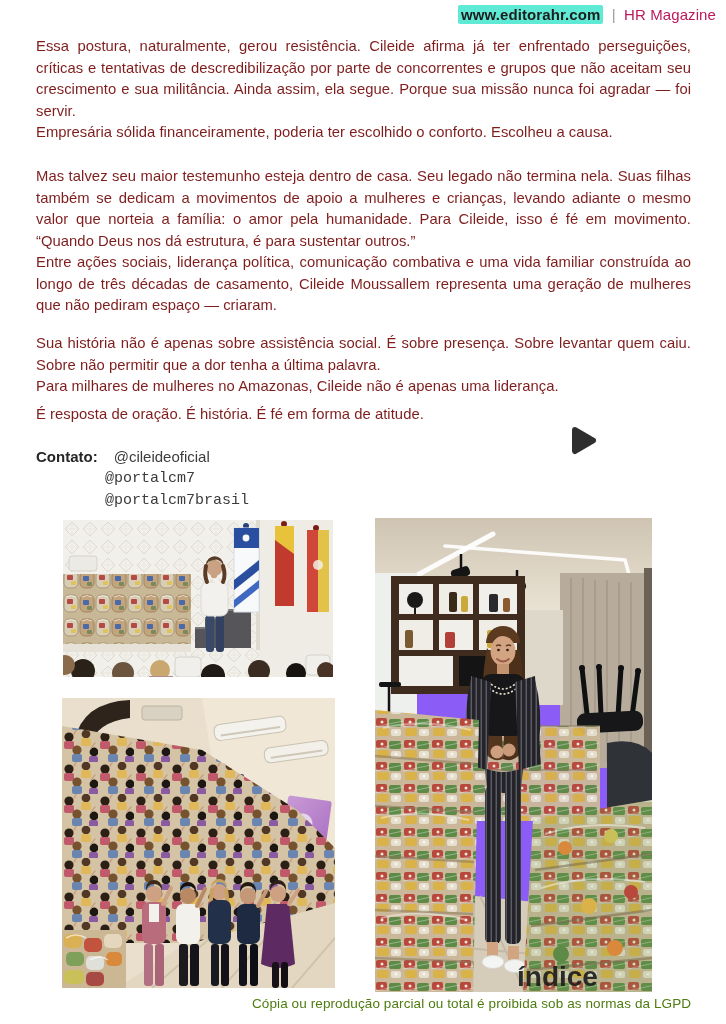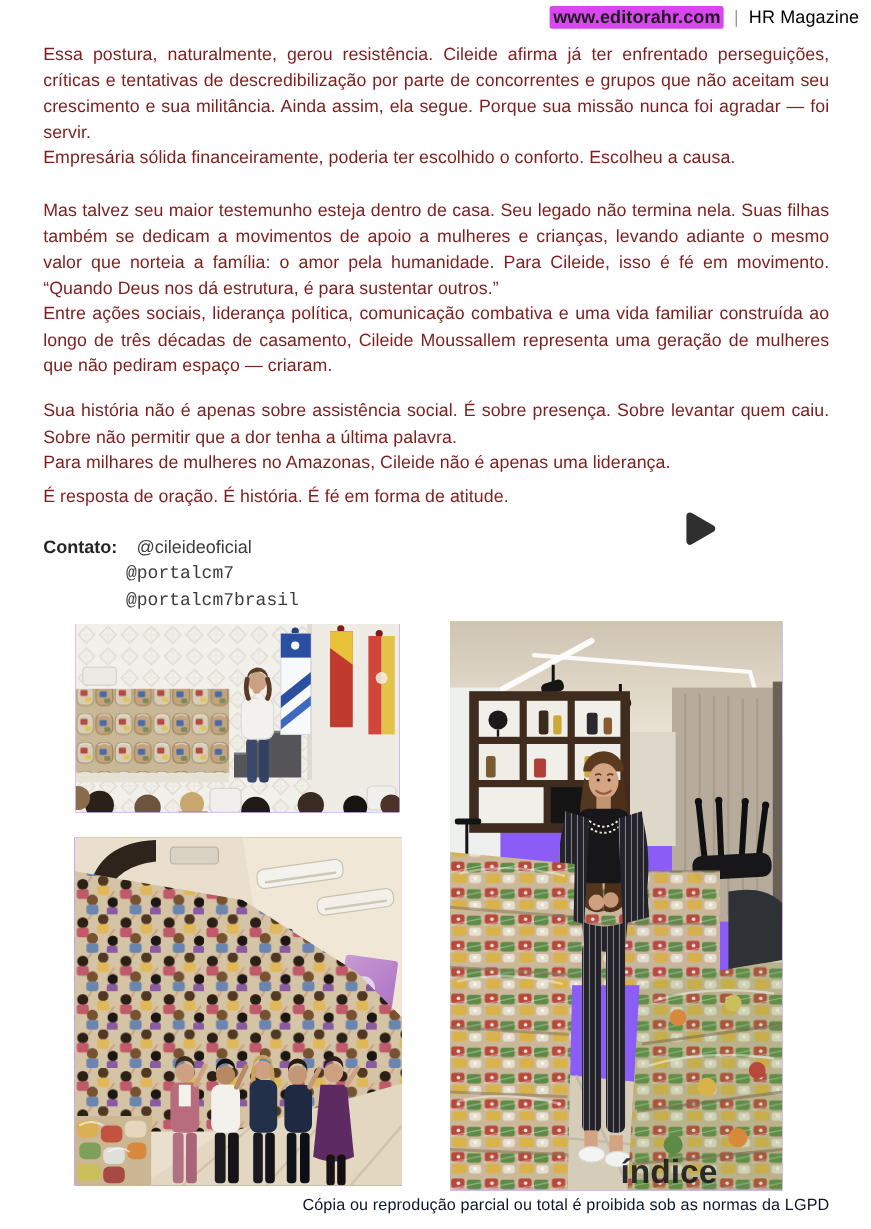--- a/index.html
+++ b/index.html
@@ -2,23 +2,23 @@
 <html><head>
 <meta charset="utf-8">
 <style>
   html,body{margin:0;padding:0;background:#ffffff;}
   body{width:726px;height:1024px;position:relative;overflow:hidden;
        font-family:"Liberation Sans",sans-serif;-webkit-font-smoothing:antialiased;}
 
   
   .page-header{position:absolute;top:6px;right:10px;font-size:15px;color:#3d3d3d;
                letter-spacing:.1px;white-space:nowrap;}
-  .site-link{font-weight:bold;color:#1c1c1c;background:#d946ef;padding:1px 3px;border-radius:2px;}
+  .site-link{font-weight:bold;color:#1c1c1c;background:#5eead4;padding:1px 3px;border-radius:2px;}
   .hdr-sep{color:#9a9a9a;padding:0 4px;}
-  .mag-name{color:#000000;}
+  .mag-name{color:#be185d;}
 
   
   .copy{position:absolute;left:36px;width:655px;font-size:14.8px;line-height:21.5px;
         color:#7f1d1d;letter-spacing:.05px;}
   .copy p{margin:0;text-align:justify;}
   .copy p.last{text-align:left;}
   .blk1{top:36px;} .blk2{top:166px;} .blk3{top:333px;} .blk4{top:404px;}
 
   
   .contact{position:absolute;left:36px;top:446px;font-size:15px;line-height:22px;color:#3c3c3c;}
@@ -31,21 +31,21 @@
 
   
   .photo{position:absolute;overflow:hidden;background:#8b5cf6;}
   .photo svg{display:block;}
   .photo-speech{left:63px;top:520px;width:270px;height:157px;}
   .photo-crowd{left:62px;top:698px;width:273px;height:290px;}
   .photo-portrait{left:375px;top:518px;width:277px;height:474px;}
   .wm-text{font-family:"Liberation Sans",sans-serif;font-weight:bold;}
 
   
-  .footer-note{position:absolute;left:252px;top:996px;font-size:13.5px;color:#0f172a;
+  .footer-note{position:absolute;left:252px;top:996px;font-size:13.5px;color:#4d7c0f;
                letter-spacing:.1px;white-space:nowrap;}
 </style>
 </head>
 <body>
 
 <div class="page-header">
   <span class="site-link">www.editorahr.com</span>
   <span class="hdr-sep">|</span>
   <span class="mag-name">HR Magazine</span>
 </div>

